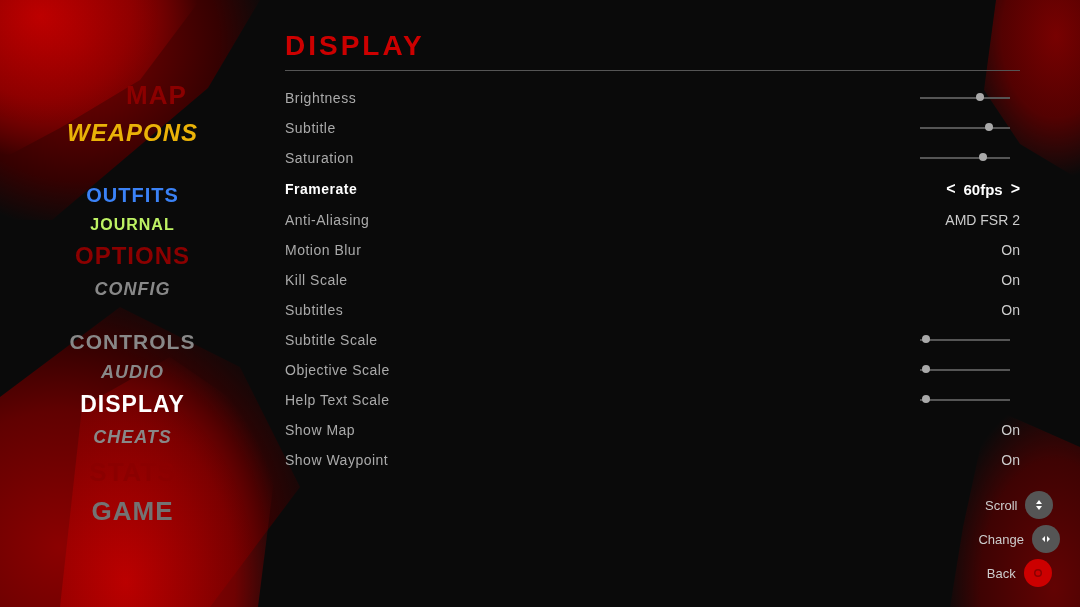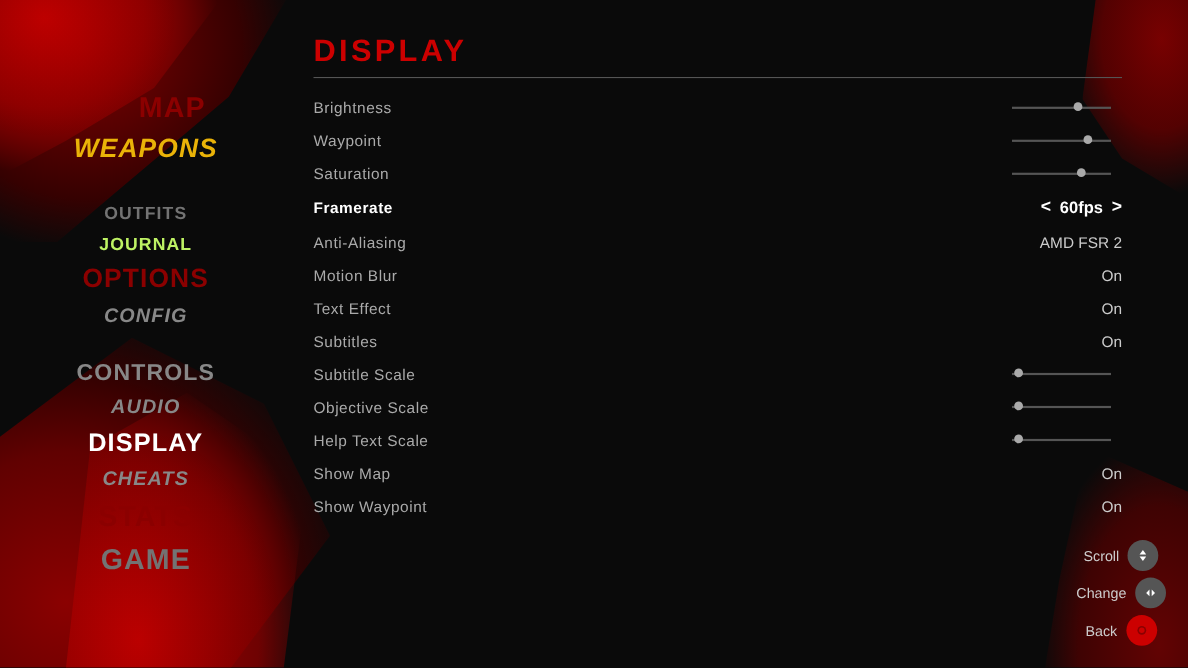--- a/index.html
+++ b/index.html
@@ -266,21 +266,21 @@
 <div class="bg-top-right"></div>
 <div class="bg-bottom-left"></div>
 <div class="bg-bottom-left-2"></div>
 <div class="bg-bottom-right"></div>
 
 <div class="main-container">
 
   <div class="sidebar">
     <div class="nav-item inactive large" style="color:#8b0000; font-size:26px;margin-left:48px;">MAP</div>
     <div class="nav-item inactive large" style="color:#eab308; font-size:24px;font-style:italic;">WEAPONS</div>
-    <div class="nav-item inactive large" style="color:#737373; font-size:16px;margin-top:27px;">OUTFITS</div>
+    <div class="nav-item inactive large" style="color:#3b82f6; font-size:20px;margin-top:27px;">OUTFITS</div>
     <div class="nav-item inactive large" style="color:#bef264; font-size:16px;">JOURNAL</div>
     <div class="nav-item inactive large" style="color:#8b0000; font-size:24px;">OPTIONS</div>
     <div class="nav-item inactive small" style="color:#888888; font-size:18px;">CONFIG</div>
     <div class="nav-item inactive" style="color:#888888; font-size:21px;margin-top:20px;">CONTROLS</div>
     <div class="nav-item inactive small" style="color:#888888; font-size:18px;">AUDIO</div>
     <div class="nav-item active" style="color:#ffffff; font-size:23px; font-weight:900;">DISPLAY</div>
     <div class="nav-item inactive small" style="color:#888888; font-size:18px;">CHEATS</div>
     <div class="nav-item inactive large" style="color:#8b0000; font-size:26px;">STATS</div>
     <div class="nav-item inactive large" style="color:#737373; font-size:26px;">GAME</div>
   </div>
@@ -292,21 +292,21 @@
     <div class="settings-list">
 
       <div class="setting-row">
         <span class="setting-label">Brightness</span>
         <div class="slider-container">
           <div class="slider-track slider-brightness"></div>
         </div>
       </div>
 
       <div class="setting-row">
-        <span class="setting-label">Waypoint</span>
+        <span class="setting-label">Subtitle</span>
         <div class="slider-container">
           <div class="slider-track slider-contrast"></div>
         </div>
       </div>
 
       <div class="setting-row">
         <span class="setting-label">Saturation</span>
         <div class="slider-container">
           <div class="slider-track slider-saturation"></div>
         </div>
@@ -325,21 +325,21 @@
         <span class="setting-label">Anti-Aliasing</span>
         <span class="setting-value">AMD FSR 2</span>
       </div>
 
       <div class="setting-row">
         <span class="setting-label">Motion Blur</span>
         <span class="setting-value">On</span>
       </div>
 
       <div class="setting-row">
-        <span class="setting-label">Text Effect</span>
+        <span class="setting-label">Kill Scale</span>
         <span class="setting-value">On</span>
       </div>
 
       <div class="setting-row">
         <span class="setting-label">Subtitles</span>
         <span class="setting-value">On</span>
       </div>
 
       <div class="setting-row">
         <span class="setting-label">Subtitle Scale</span>

